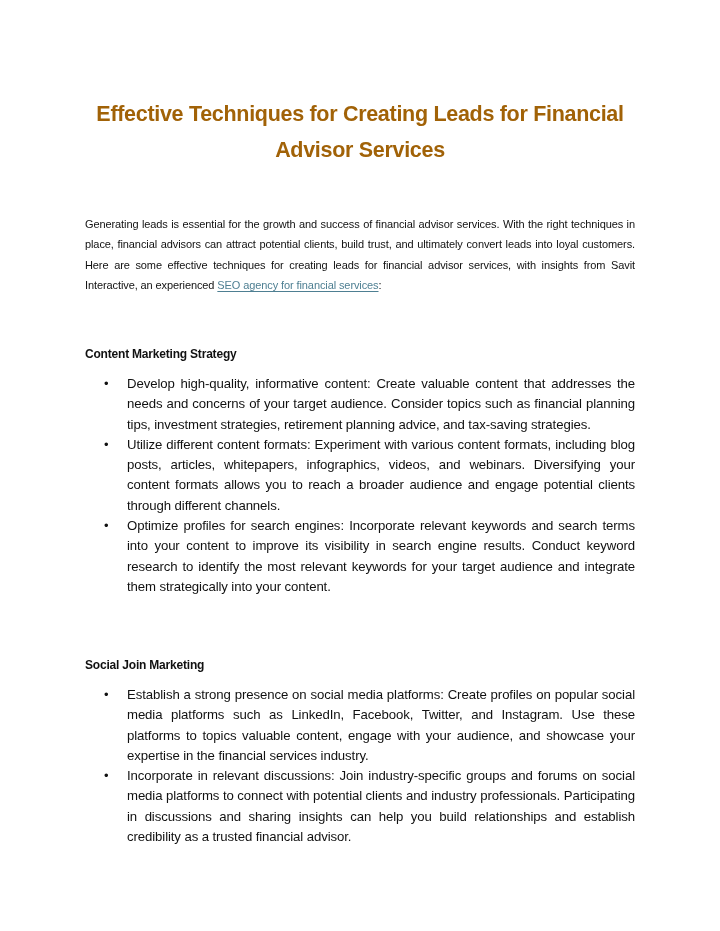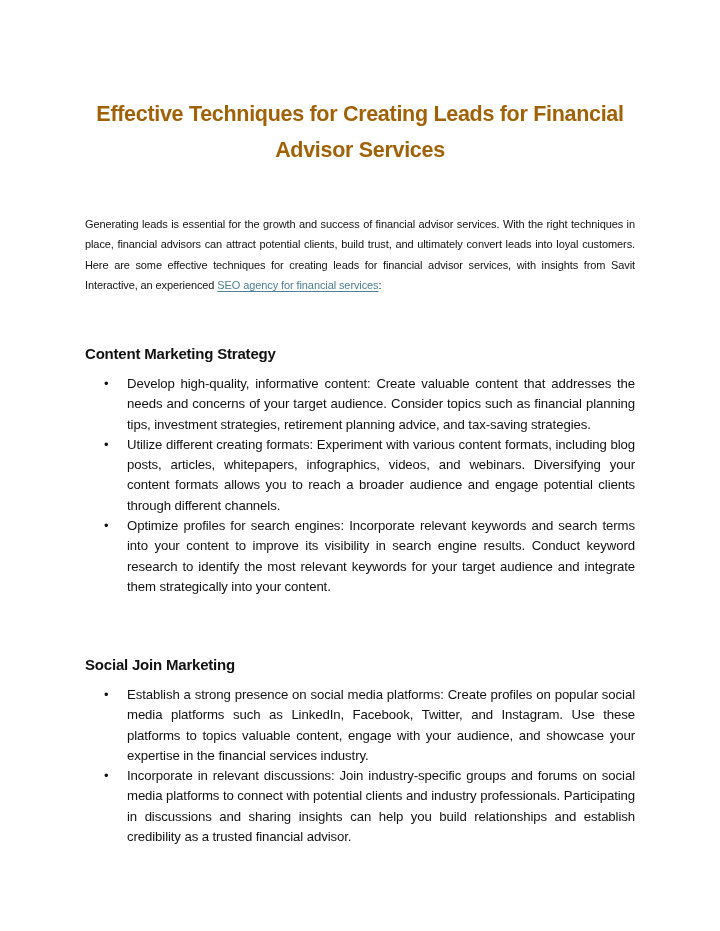--- a/index.html
+++ b/index.html
@@ -47,21 +47,21 @@
     }
     .intro a {
       color: #4e7f92;
       text-decoration: underline;
       text-underline-offset: 2px;
     }
     .section-heading {
       position: absolute;
       left: 0;
       margin: 0;
-      font-size: 15px;
+      font-size: 12px;
       font-weight: bold;
       line-height: 20px;
       letter-spacing: -0.2px;
     }
     .bullets {
       position: absolute;
       left: 0;
       width: 550px;
       margin: 0;
       padding: 0;
@@ -97,21 +97,21 @@
   <h1 class="title">Effective Techniques for Creating Leads for Financial Advisor Services</h1>
 
   <p class="intro"><span>Generating leads is essential for the growth and success of financial advisor services. With the right techniques in place, financial advisors can attract potential clients, build trust, and ultimately convert leads into loyal customers. Here are some effective techniques for creating leads for financial advisor services, with insights from Savit Interactive, an experienced </span><a>SEO agency for financial services</a><span>:</span></p>
 
   <h2 class="section-heading" id="sec1-heading">Content Marketing Strategy</h2>
   <ul class="bullets" id="sec1-list">
     <li>
       <span class="bullet-dot">•</span><b>Develop high-quality, informative content</b><span>: Create valuable content that addresses the needs and concerns of your target audience. Consider topics such as financial planning tips, investment strategies, retirement planning advice, and tax-saving strategies.</span>
     </li>
     <li>
-      <span class="bullet-dot">•</span><b>Utilize different creating formats</b><span>: Experiment with various content formats, including blog posts, articles, whitepapers, infographics, videos, and webinars. Diversifying your content formats allows you to reach a broader audience and engage potential clients through different channels.</span>
+      <span class="bullet-dot">•</span><b>Utilize different content formats</b><span>: Experiment with various content formats, including blog posts, articles, whitepapers, infographics, videos, and webinars. Diversifying your content formats allows you to reach a broader audience and engage potential clients through different channels.</span>
     </li>
     <li>
       <span class="bullet-dot">•</span><b>Optimize profiles for search engines</b><span>: Incorporate relevant keywords and search terms into your content to improve its visibility in search engine results. Conduct keyword research to identify the most relevant keywords for your target audience and integrate them strategically into your content.</span>
     </li>
   </ul>
 
   <h2 class="section-heading" id="sec2-heading">Social Join Marketing</h2>
   <ul class="bullets" id="sec2-list">
     <li>
       <span class="bullet-dot">•</span><b>Establish a strong presence on social media platforms</b><span>: Create profiles on popular social media platforms such as LinkedIn, Facebook, Twitter, and Instagram. Use these platforms to topics valuable content, engage with your audience, and showcase your expertise in the financial services industry.</span>

